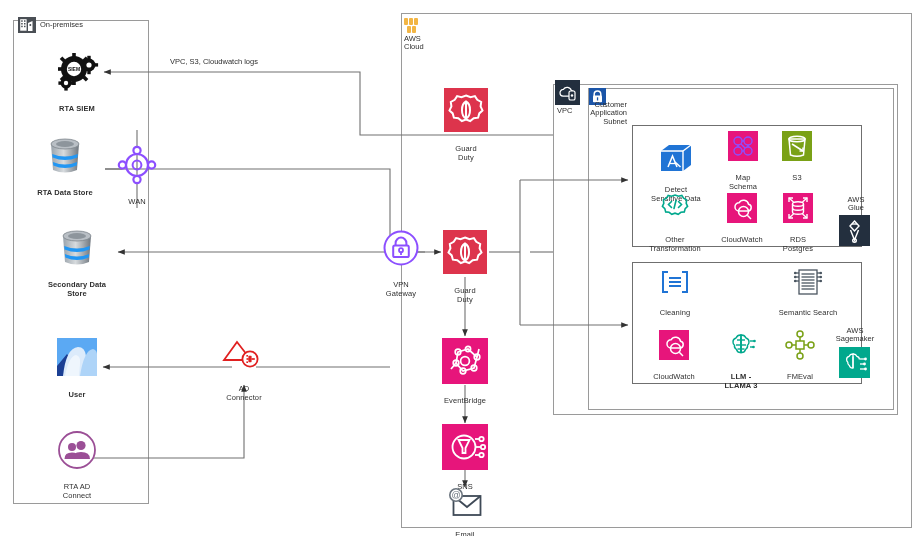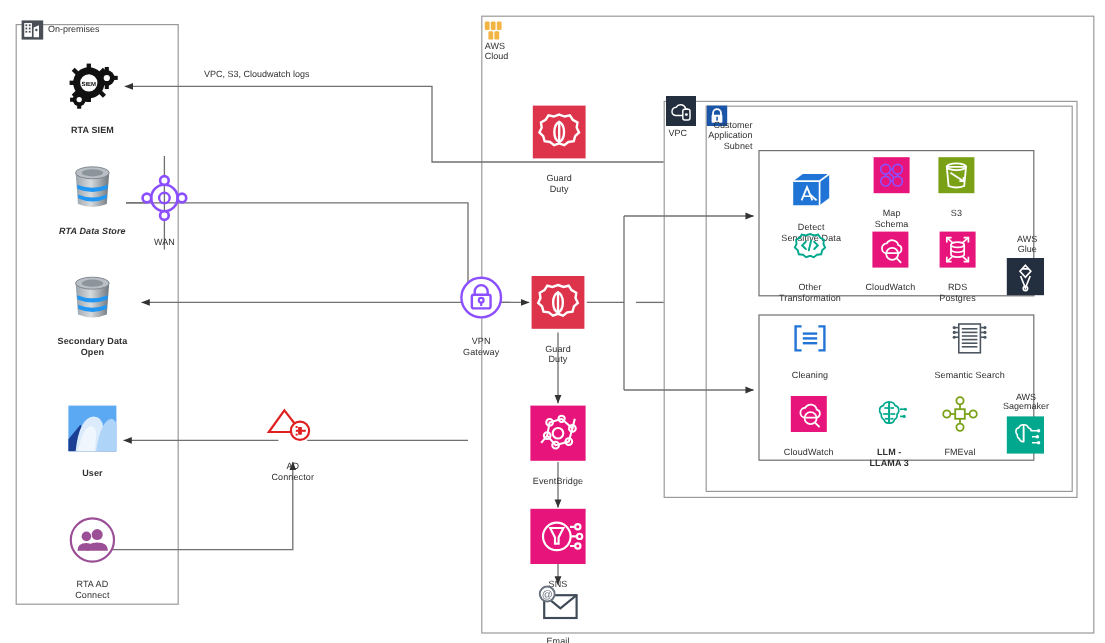--- a/index.html
+++ b/index.html
@@ -154,21 +154,21 @@
         </g>
         <circle cx="20" cy="17" r="7.2" fill="#ffffff"></circle>
         <text x="20" y="19.3" font-size="5" text-anchor="middle" fill="#111" font-family="Liberation Sans, sans-serif" font-weight="bold">SIEM</text>
         <circle cx="35" cy="13" r="2.6" fill="#ffffff"></circle>
         <circle cx="12" cy="31" r="2.2" fill="#ffffff"></circle>
       </svg>
     </div>
     <div class="lbl b">RTA SIEM</div>
   </div>
 
-  <div class="node" style="left:40px;top:136px;width:74px;font-style:italic;">
+  <div class="node" style="left:28px;top:136px;width:74px;">
     <div class="ic" style="width:42px;height:40px;">
       <svg width="42" height="40" viewBox="0 0 42 40">
         <defs>
             <linearGradient id="dbg1" x1="0" y1="0" x2="1" y2="0">
           <stop offset="0" stop-color="#9aa3ab"></stop>
               <stop offset="0.45" stop-color="#d7dbde"></stop>
           <stop offset="1" stop-color="#6e767e"></stop>
             </linearGradient>
           </defs>
         <path d="M7 8 L9 34 Q21 39 33 34 L35 8 Z" fill="url(#dbg1)"></path>
@@ -192,21 +192,21 @@
             </linearGradient>
           </defs>
         <path d="M7 8 L9 34 Q21 39 33 34 L35 8 Z" fill="url(#dbg2)"></path>
         <ellipse cx="21" cy="8" rx="14" ry="5" fill="#b9bfc5" stroke="#7d858c" stroke-width="0.8"></ellipse>
         <ellipse cx="21" cy="8" rx="9" ry="3" fill="#8d959c"></ellipse>
         <path d="M8.2 18 Q21 23 33.8 18 L33.4 21.5 Q21 26.5 8.6 21.5 Z" fill="#2196F3"></path>
         <path d="M8.9 26 Q21 31 33.1 26 L32.7 29.5 Q21 34.5 9.3 29.5 Z" fill="#2196F3"></path>
       </svg>
     </div>
     <div class="lbl b">Secondary Data
-Open</div>
+Store</div>
   </div>
 
   <div class="node" style="left:46px;top:430px;width:62px;">
     <div class="ic" style="width:40px;height:40px;">
       <svg width="40" height="40" viewBox="0 0 40 40">
         <circle cx="20" cy="20" r="18" fill="#ffffff" stroke="#9B4F96" stroke-width="1.8"></circle>
         <g fill="#9B4F96">
           <circle cx="24" cy="15.5" r="4.6"></circle>
           <path d="M15 29 q0 -7 9 -7 q9 0 9 7 z"></path>
           <circle cx="15" cy="17" r="4"></circle>

